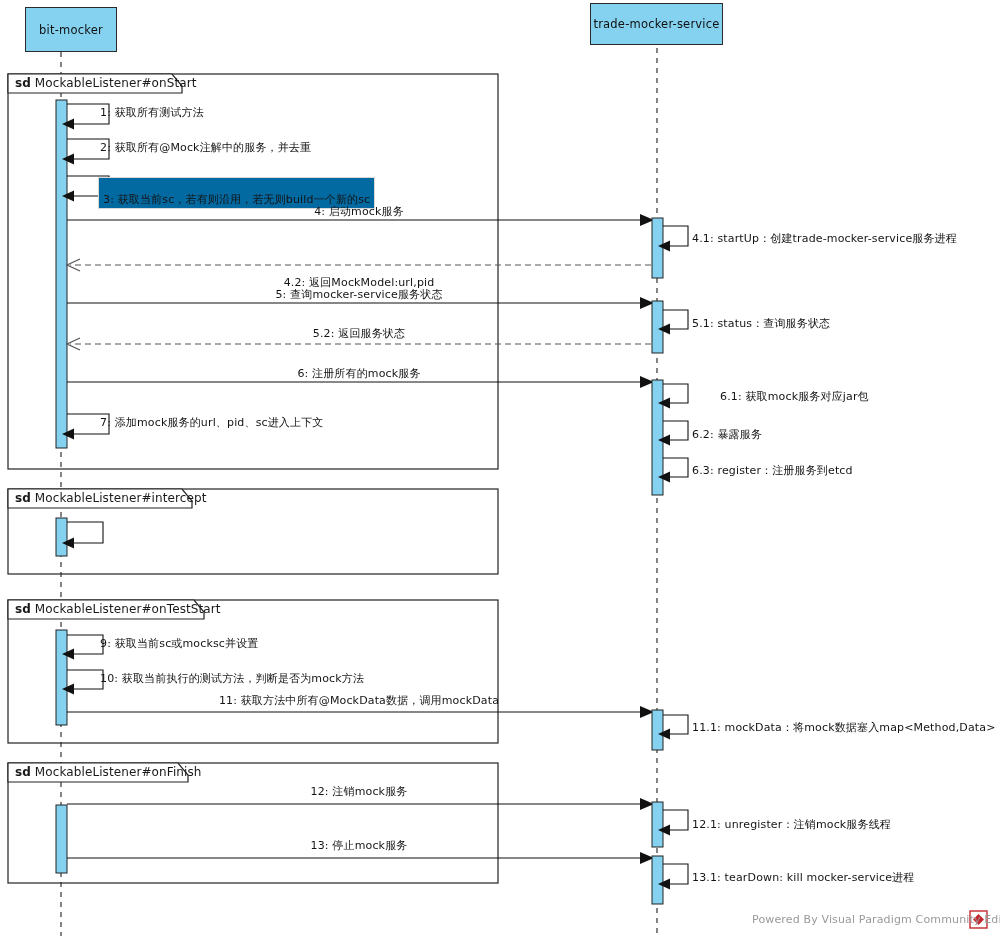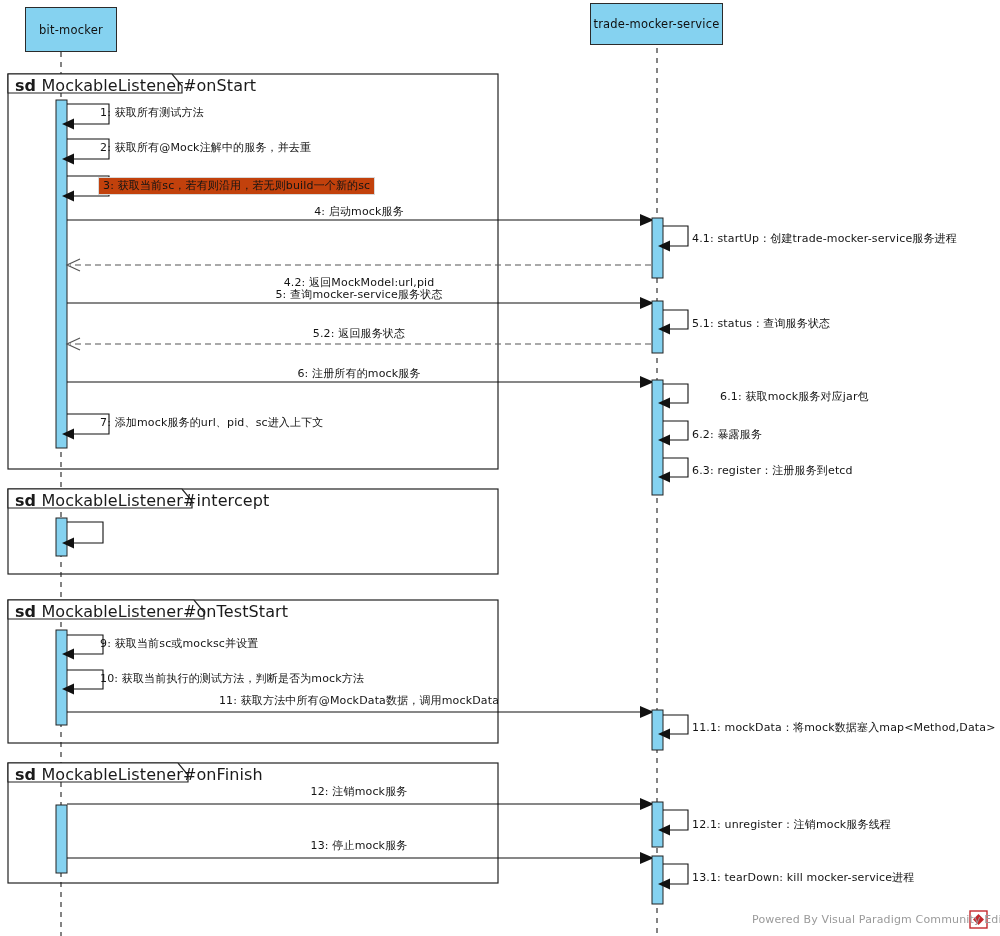--- a/index.html
+++ b/index.html
@@ -33,43 +33,43 @@
     display: flex;
     align-items: center;
     justify-content: center;
     font-size: 11.5px;
     letter-spacing: 0.2px;
     color: #101010;
     white-space: nowrap;
   }
   .frag-label {
     position: absolute;
-    font-size: 16px;
+    font-size: 12px;
     white-space: nowrap;
     color: #1a1a1a;
     letter-spacing: 0.1px;
   }
   .frag-label b {
     font-weight: bold;
   }
   .msg-label {
     position: absolute;
     font-size: 11px;
     white-space: nowrap;
     color: #141414;
     letter-spacing: 0.15px;
     line-height: 13px;
   }
   .msg-label.centered {
     transform: translateX(-50%);
   }
   .msg-label.highlight {
-    background: #c2410c;
+    background: #0369a1;
     border: 1px solid #d9d9d9;
-    padding: 1px 4px 2px 4px;
+    padding: 15px 4px 2px 4px;
   }
   .watermark {
     position: absolute;
     font-size: 11px;
     color: #9a9a9a;
     white-space: nowrap;
     letter-spacing: 0.15px;
   }
   .vp-logo {
     position: absolute;

